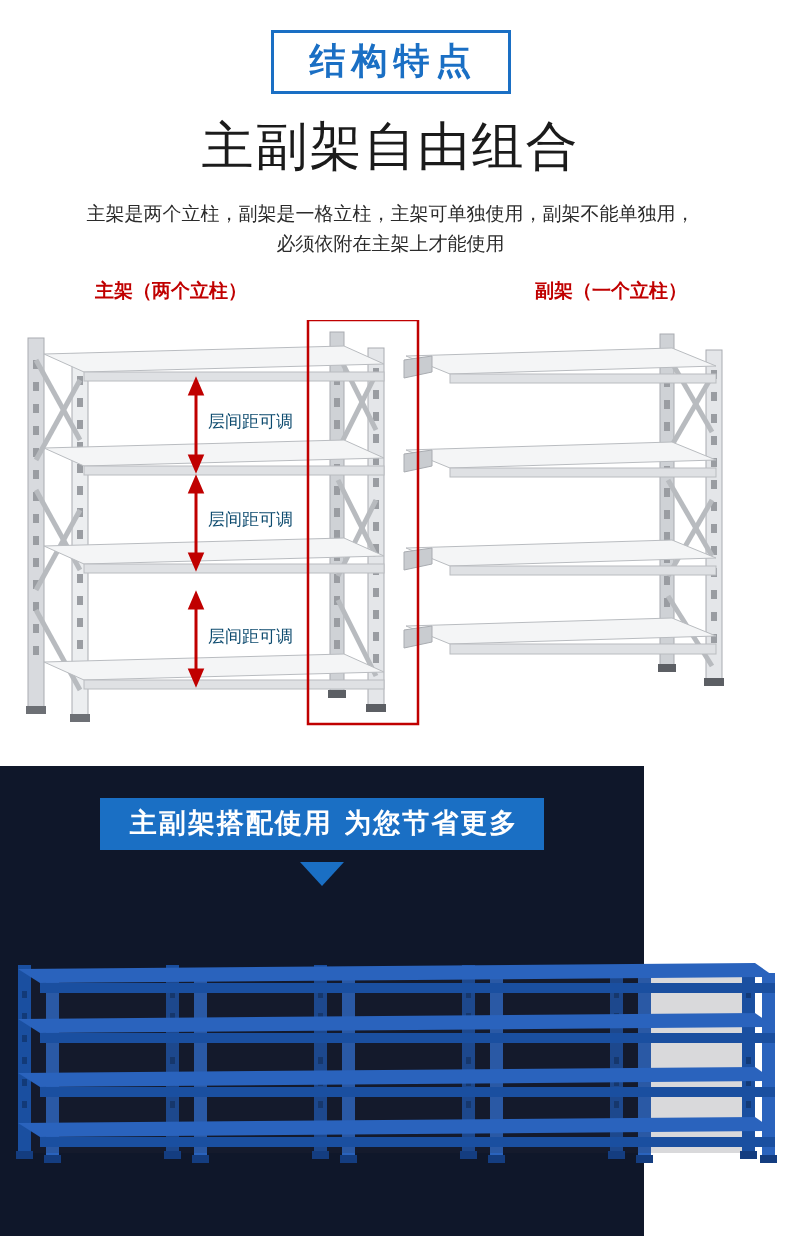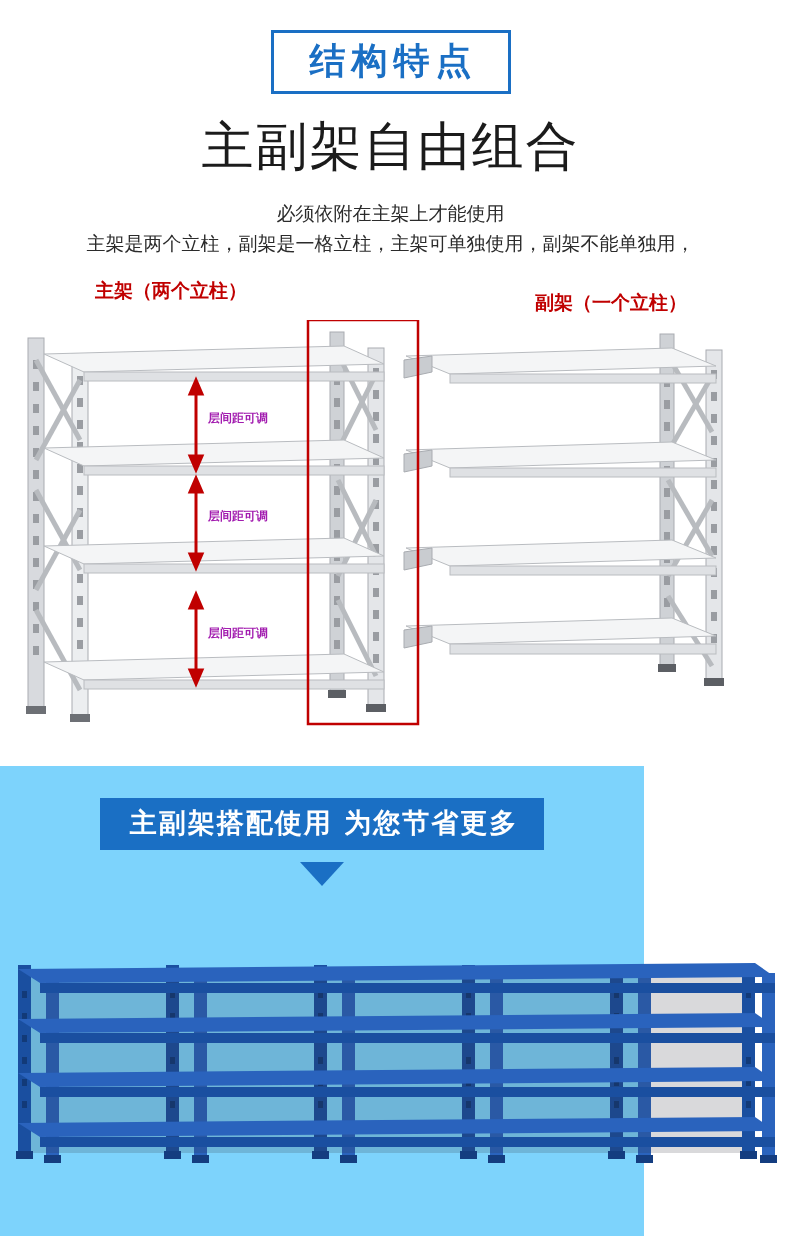--- a/index.html
+++ b/index.html
@@ -57,52 +57,52 @@
     position: absolute;
     left: 95px;
     top: 0;
     color: #c00000;
     font-size: 19px;
     font-weight: bold;
   }
   .label-sub {
     position: absolute;
     left: 535px;
-    top: 12px;
+    top: 0;
     color: #c00000;
     font-size: 19px;
     font-weight: bold;
   }
 
   
   .rack-area {
     position: absolute;
     left: 0;
     top: 320px;
     width: 790px;
     height: 420px;
   }
   .rack-svg { display: block; }
 
   .dim-label {
     position: absolute;
-    color: #a21caf;
-    font-size: 12px;
-    font-weight: bold;
+    color: #0c4a6e;
+    font-size: 17px;
+    font-weight: normal;
     white-space: nowrap;
   }
   .dim1 { left: 208px; top: 410px; }
   .dim2 { left: 208px; top: 508px; }
   .dim3 { left: 208px; top: 625px; }
 
   
   .section-bottom {
     width: 644px;
     height: 470px;
-    background: #7dd3fc;
+    background: #0f172a;
     position: relative;
   }
   .blue-banner-wrap {
     display: flex;
     justify-content: center;
     padding-top: 32px;
   }
   .blue-banner {
     background: #1a6fc4;
     color: #ffffff;
@@ -145,22 +145,22 @@
 
 <div class="section-top">
 
   <div class="badge-wrap">
     <div class="badge">结构特点</div>
   </div>
 
   <div class="headline">主副架自由组合</div>
 
   <div class="subtext">
+    <div>主架是两个立柱，副架是一格立柱，主架可单独使用，副架不能单独用，</div>
     <div>必须依附在主架上才能使用</div>
-    <div>主架是两个立柱，副架是一格立柱，主架可单独使用，副架不能单独用，</div>
   </div>
 
   <div class="labels-row">
     <div class="label-main">主架（两个立柱）</div>
     <div class="label-sub">副架（一个立柱）</div>
   </div>
 
   <div class="rack-area">
     <svg class="rack-svg" width="790" height="420" viewBox="0 0 790 420">
 

